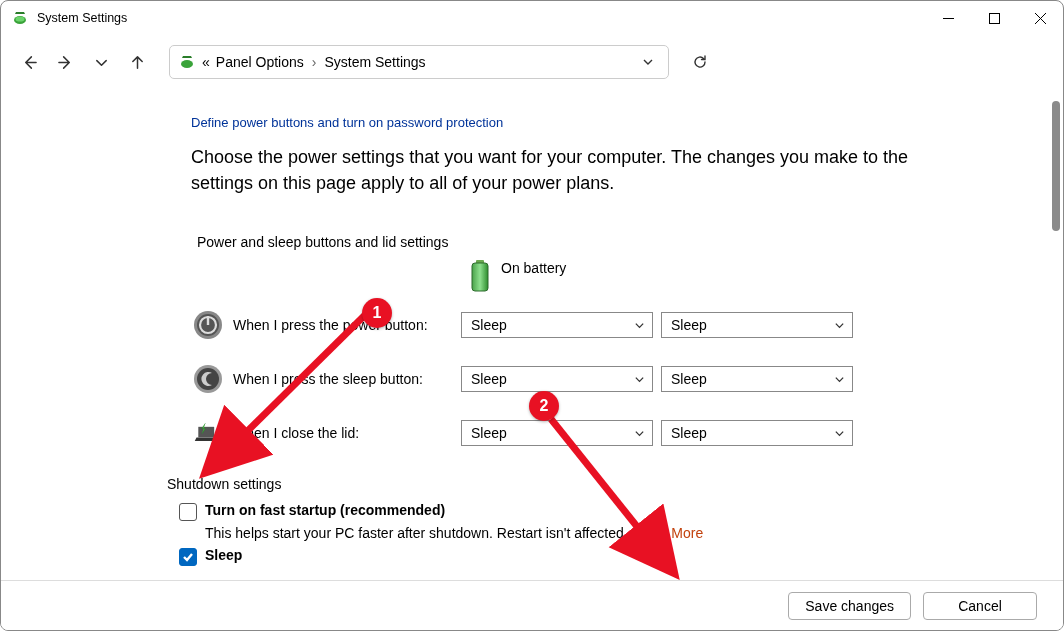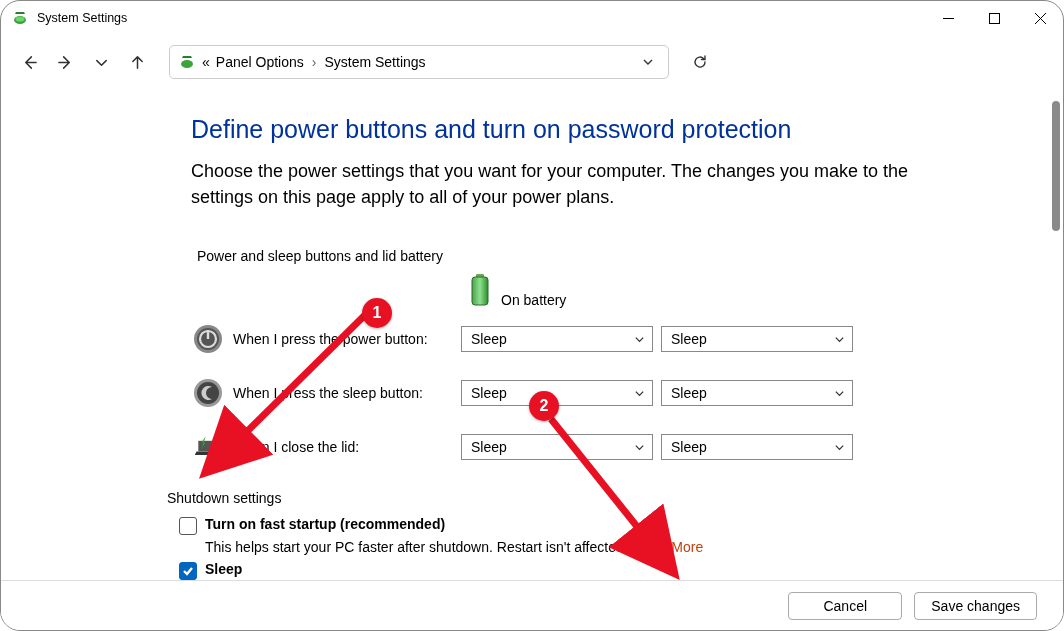--- a/index.html
+++ b/index.html
@@ -1,17 +1,17 @@
 <!DOCTYPE html>
 <html><head>
 <meta charset="utf-8">
 <style>
   * { box-sizing: border-box; }
   html, body { margin:0; padding:0; font-family: "Segoe UI", Tahoma, sans-serif; font-size:14px; color:#000; background:#fff; }
-  .window { width:1064px; height:631px; border:1px solid #888; border-radius:20px; overflow:hidden; position:relative; background:#fff; display:flex; flex-direction:column;}
+  .window { width:1064px; height:631px; border:1px solid #888; border-radius:8px; overflow:hidden; position:relative; background:#fff; display:flex; flex-direction:column;}
   
   .titlebar { height:34px; display:flex; align-items:center; padding:0 0 0 10px; }
   .titlebar-icon { width:18px; height:18px; margin-right:8px; display:flex; align-items:center; justify-content:center;}
   .titlebar-title { font-size:12.5px; flex:0 0 auto;}
   .titlebar-spacer { flex:1 1 auto; }
   .win-controls { display:flex; height:34px;}
   .win-btn { width:46px; display:flex; align-items:center; justify-content:center; }
   .win-btn svg { width:11px; height:11px; stroke:#000; stroke-width:1; fill:none;}
   
   .toolbar { height:54px; display:flex; align-items:center; padding:0 14px; gap:8px;}
@@ -25,29 +25,29 @@
   .addr-btn {width:24px;height:24px;display:flex;align-items:center;justify-content:center;}
   .refresh-btn {width:34px;height:34px;display:flex;align-items:center;justify-content:center;}
   .searchbar { width:350px; height:34px; border:1px solid #ccc; border-radius:5px; display:flex; align-items:center; padding:0 10px;}
   .searchbar input { flex:1 1 auto; border:none; outline:none; font-size:14px; font-family:inherit; background:transparent;}
   .searchbar input::placeholder{color:#777;}
   
   .content-wrap { flex:1 1 auto; position:relative; overflow:hidden;}
   .content { position:absolute; left:0; right:14px; top:0; bottom:0; overflow:hidden; padding:26px 40px 0 190px;}
   .scrollbar-track { position:absolute; top:0; right:1px; width:13px; height:100%; }
   .scrollbar-thumb { position:absolute; top:12px; right:2px; width:8px; height:130px; background:#8a8a8a; border-radius:4px;}
-  .page-title { color:#003399; font-size:25px; margin:0 0 14px 0; font-weight:400;}
+  .page-title { color:#003399; font-size:13px; margin:0 0 14px 0; font-weight:400;}
   .page-desc { font-size:18px; line-height:1.45; margin:0 0 38px 0; max-width:760px;}
   .section-label { font-size:14px; margin:0 0 6px 6px;}
   
   .power-table { margin-top:2px; margin-bottom:16px;}
   .pt-header { display:flex; align-items:center; height:42px;}
   .pt-leftcol { width:270px;}
   .pt-leftcol.row { display:flex; align-items:center; gap:10px; padding-left:2px;}
-  .pt-col { width:200px; display:flex; align-items:flex-end; gap:10px;}
+  .pt-col { width:200px; display:flex; align-items:flex-start; gap:10px;}
   .pt-header .pt-col { justify-content:flex-start; padding-left:8px;}
   .pt-row { display:flex; align-items:center; height:54px;}
   .combo { width:192px; height:26px; border:1px solid #888; display:flex; align-items:center; justify-content:space-between; padding:0 7px 0 9px; font-size:14px; background:#fff;}
   .combo svg{width:11px;height:11px;stroke:#333;stroke-width:1.4;fill:none;}
   .row-icon {width:30px;height:30px;display:flex;align-items:center;justify-content:center;}
   .row-label {font-size:14px;}
   
   .shutdown-section {}
   .chk-row { display:flex; align-items:flex-start; gap:8px; padding:4px 0 2px 12px;}
   .chk { width:18px; height:18px; border:1.5px solid #555; border-radius:3px; flex:0 0 18px; display:flex;align-items:center;justify-content:center; margin-top:1px;}
@@ -147,21 +147,21 @@
         </svg>
       </div>
 
   </div>
 
   <div class="content-wrap">
     <div class="content">
       <h1 class="page-title">Define power buttons and turn on password protection</h1>
       <p class="page-desc">Choose the power settings that you want for your computer. The changes you make to the settings on this page apply to all of your power plans.</p>
 
-      <div class="section-label">Power and sleep buttons and lid battery</div>
+      <div class="section-label">Power and sleep buttons and lid settings</div>
 
       <div class="power-table">
         <div class="pt-header">
           <div class="pt-leftcol"></div>
           <div class="pt-col">
             <span class="battery-icon">
               <svg width="22" height="34" viewBox="0 0 22 34">
                   <rect x="7" y="0" width="8" height="4" rx="1" fill="#6aa84f"></rect>
                   <rect x="3" y="3" width="16" height="28" rx="3" fill="url(#bg)" stroke="#2d6b2d"></rect>
                   <defs>
@@ -305,17 +305,17 @@
       <defs>
           <marker id="ah2" markerWidth="12" markerHeight="12" refX="8" refY="5" orient="auto">
             <path d="M0 0 L10 5 L0 10 Z" fill="#e81123"></path>
           </marker>
         </defs>
       <line x1="20" y1="10" x2="140" y2="160" stroke="#e81123" stroke-width="7" marker-end="url(#ah2)"></line>
     </svg>
   </div>
 
   <div class="bottombar">
+    <button class="btn">Save changes</button>
     <button class="btn">Cancel</button>
-    <button class="btn">Save changes</button>
   </div>
 
 </div>
 
 </body></html>

